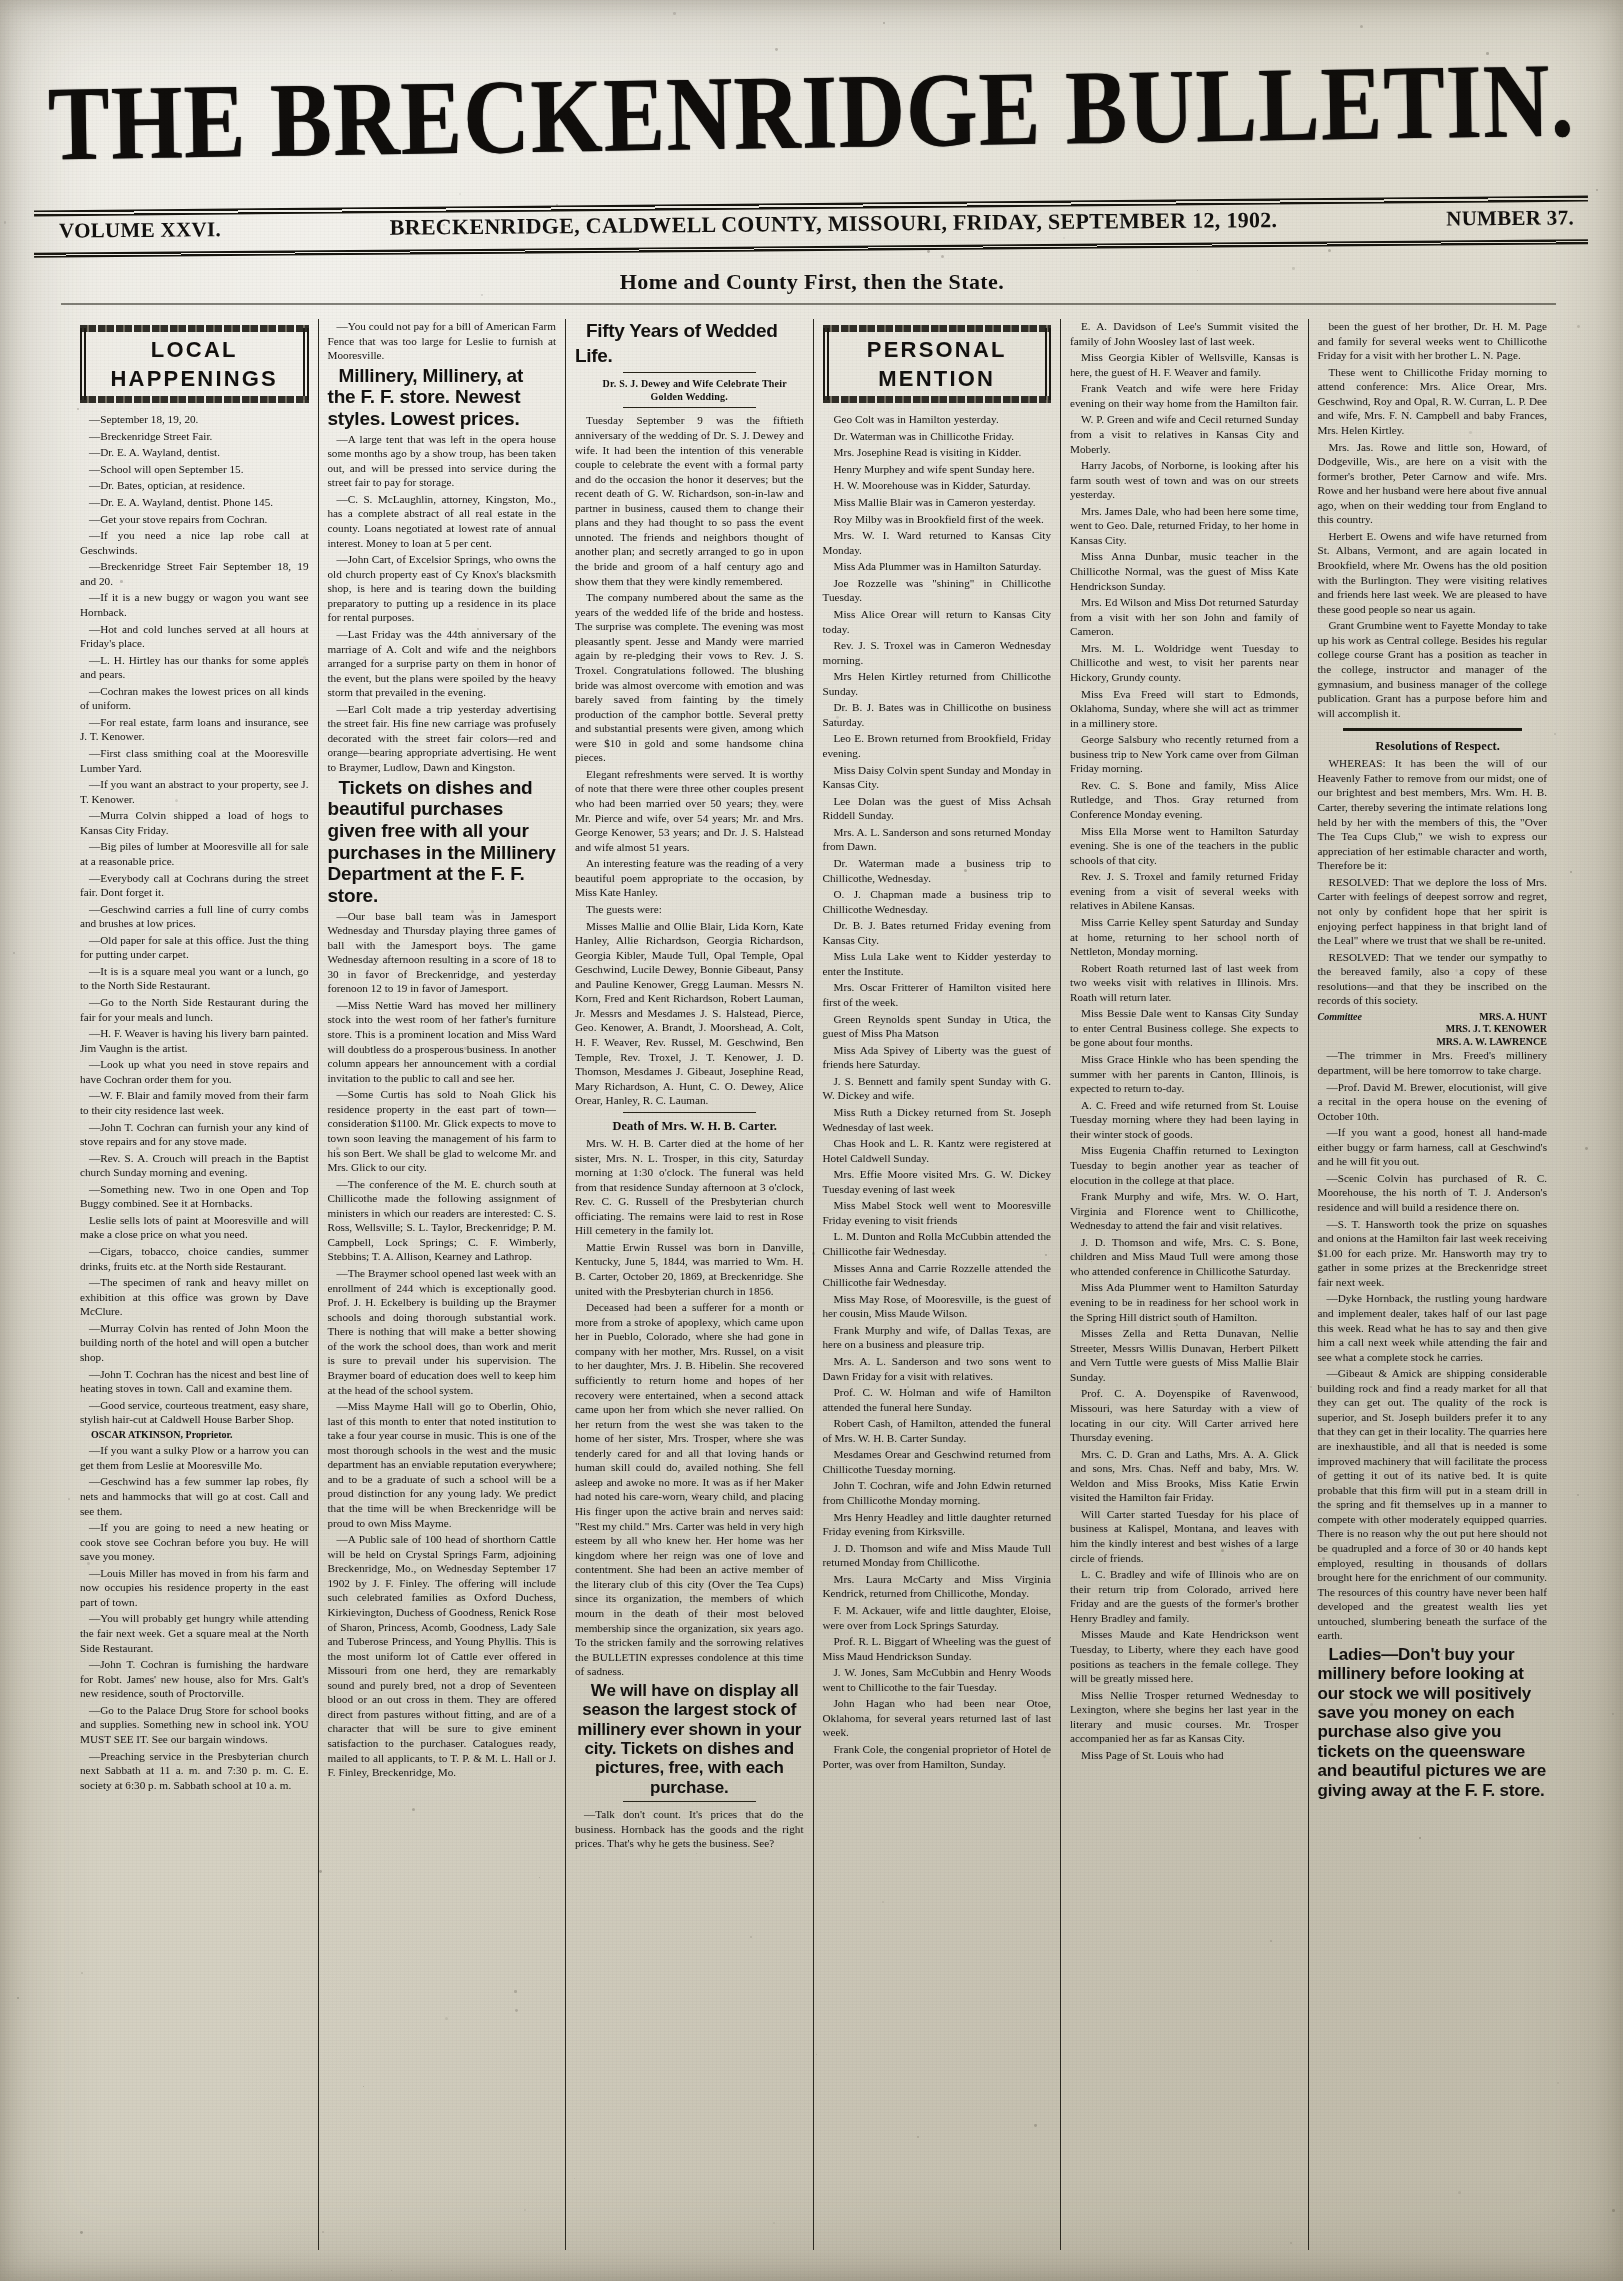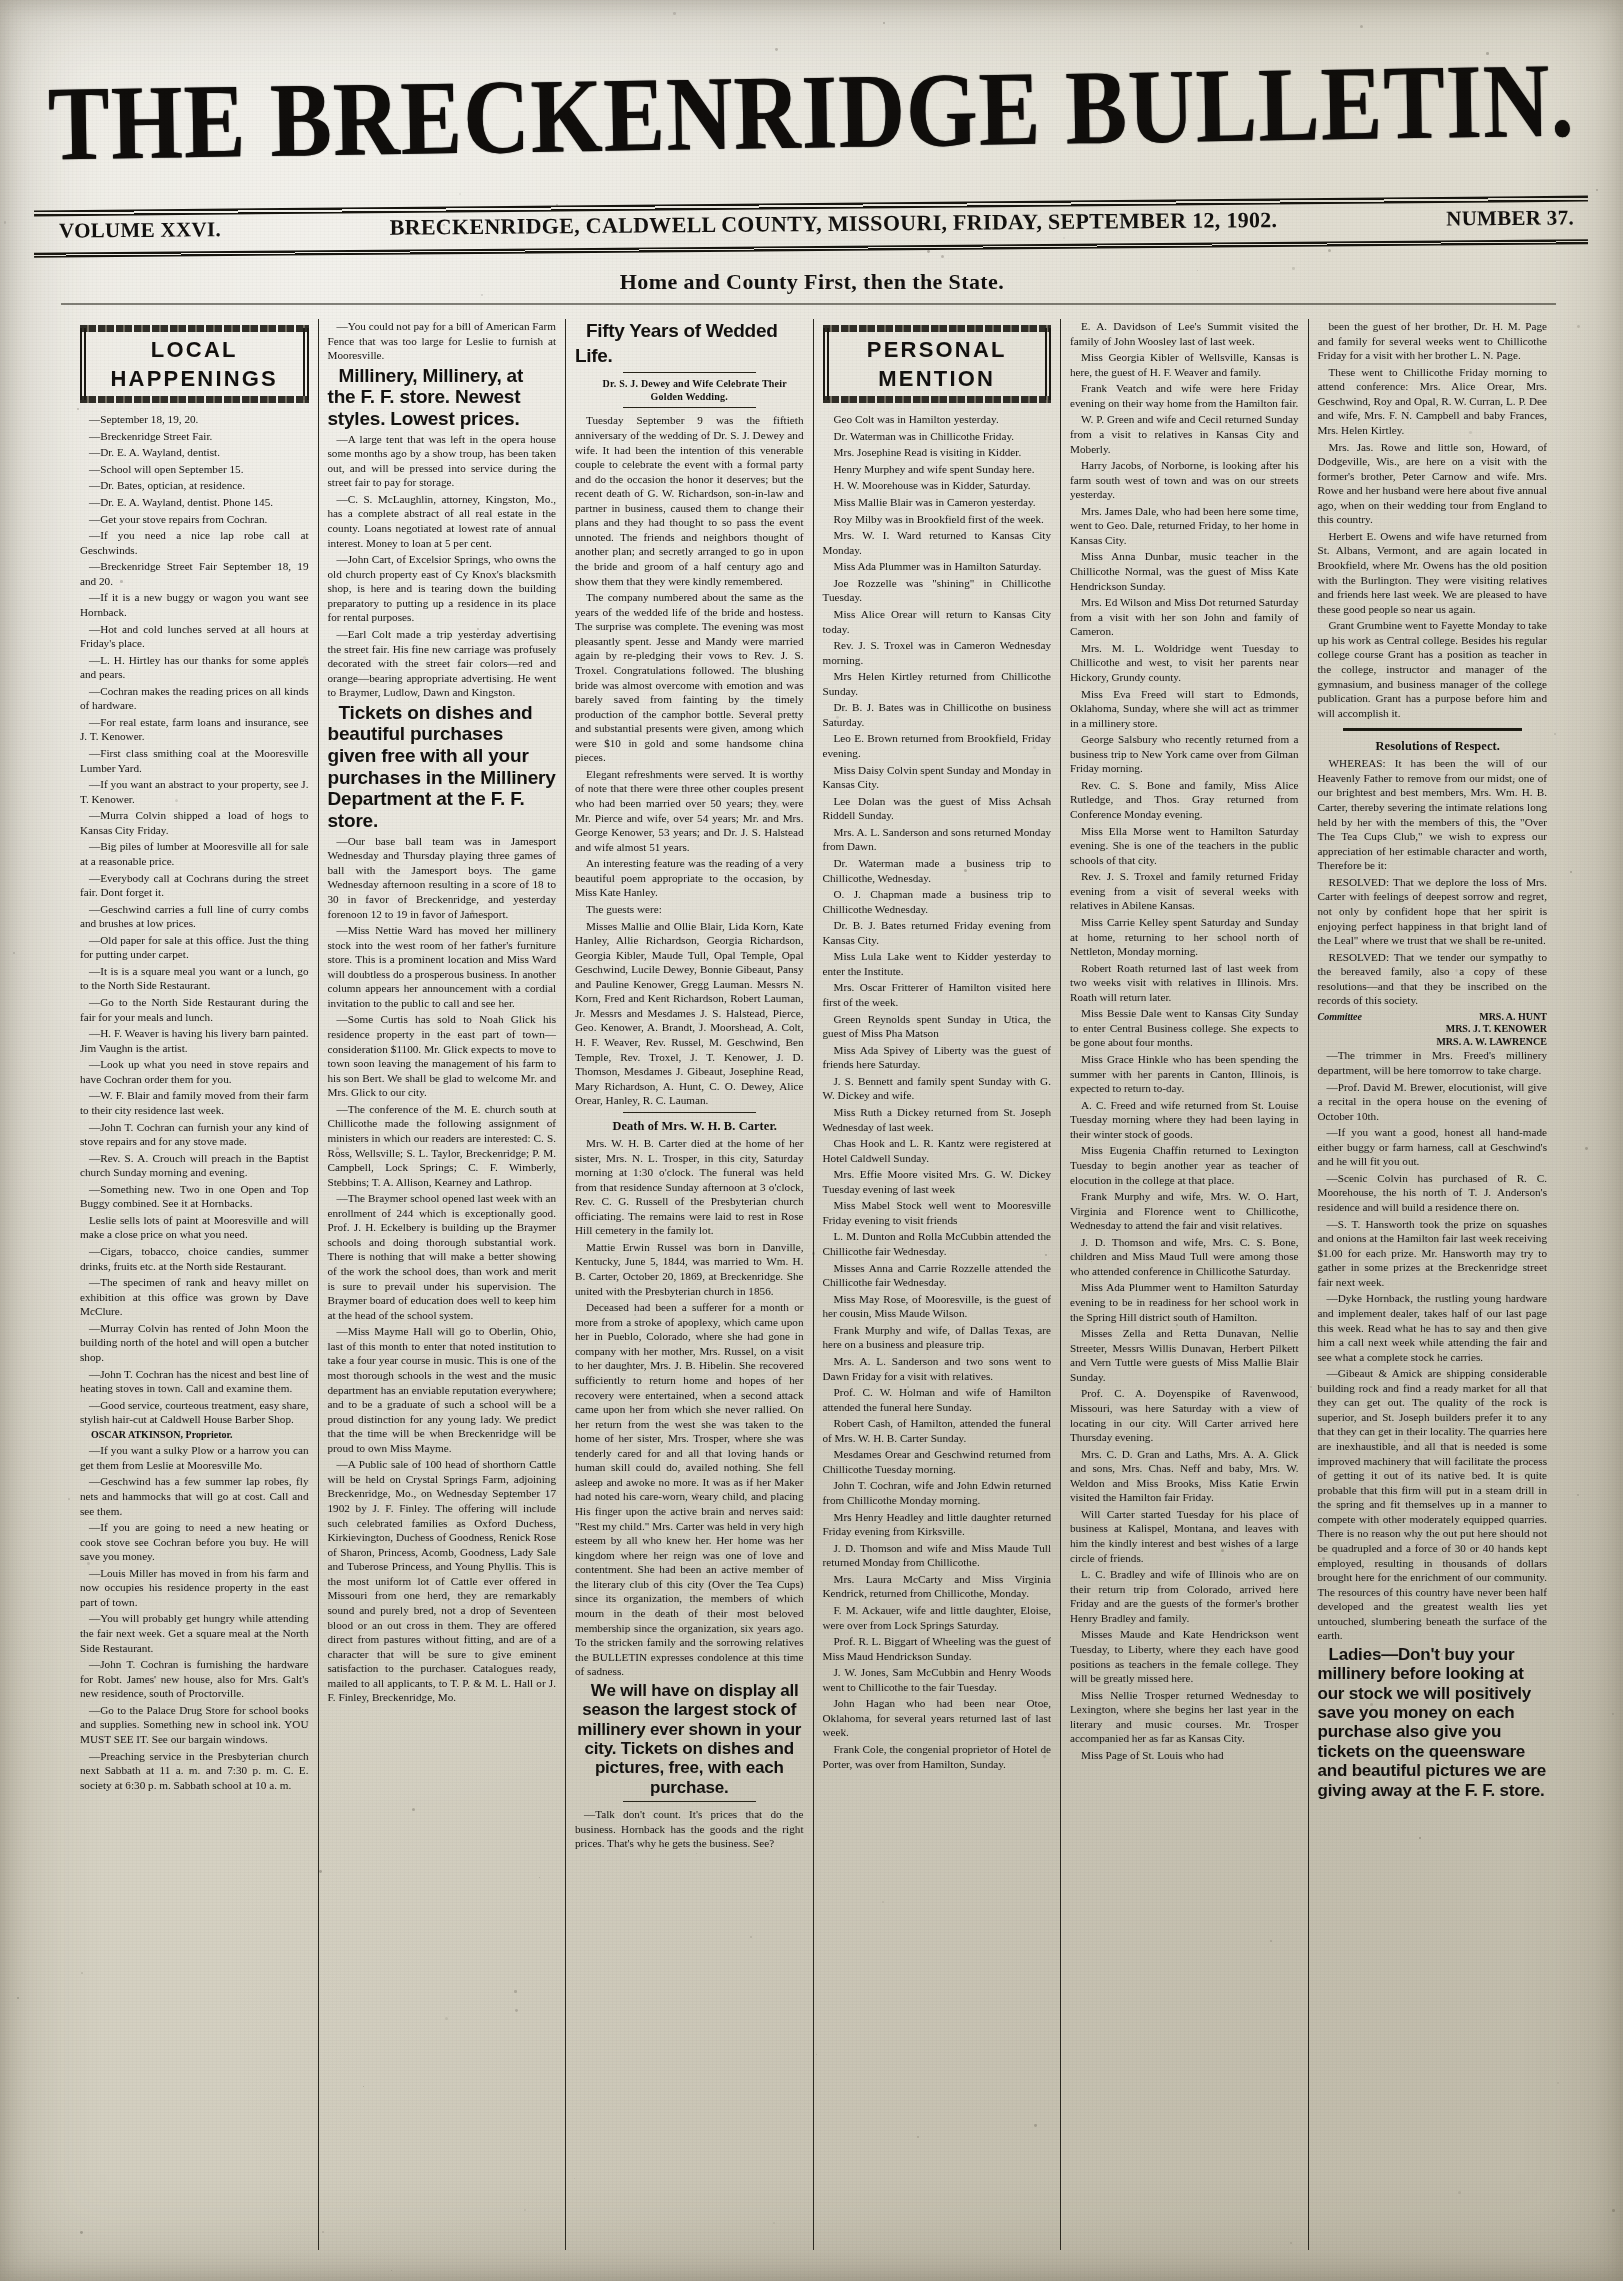--- a/index.html
+++ b/index.html
@@ -183,21 +183,21 @@
         <p class="dash">—Dr. E. A. Wayland, dentist.</p>
         <p class="dash">—School will open September 15.</p>
         <p class="dash">—Dr. Bates, optician, at residence.</p>
         <p class="dash">—Dr. E. A. Wayland, dentist. Phone 145.</p>
         <p class="dash">—Get your stove repairs from Cochran.</p>
         <p class="dash">—If you need a nice lap robe call at Geschwinds.</p>
         <p class="dash">—Breckenridge Street Fair September 18, 19 and 20.</p>
         <p class="dash">—If it is a new buggy or wagon you want see Hornback.</p>
         <p class="dash">—Hot and cold lunches served at all hours at Friday's place.</p>
         <p class="dash">—L. H. Hirtley has our thanks for some apples and pears.</p>
-        <p class="dash">—Cochran makes the reading prices on all kinds of hardware.</p>
+        <p class="dash">—Cochran makes the lowest prices on all kinds of uniform.</p>
         <p class="dash">—For real estate, farm loans and insurance, see J. T. Kenower.</p>
         <p class="dash">—First class smithing coal at the Mooresville Lumber Yard.</p>
         <p class="dash">—If you want an abstract to your property, see J. T. Kenower.</p>
         <p class="dash">—Murra Colvin shipped a load of hogs to Kansas City Friday.</p>
         <p class="dash">—Big piles of lumber at Mooresville all for sale at a reasonable price.</p>
         <p class="dash">—Everybody call at Cochrans during the street fair. Dont forget it.</p>
         <p class="dash">—Geschwind carries a full line of curry combs and brushes at low prices.</p>
         <p class="dash">—Old paper for sale at this office. Just the thing for putting under carpet.</p>
         <p class="dash">—It is is a square meal you want or a lunch, go to the North Side Restaurant.</p>
         <p class="dash">—Go to the North Side Restaurant during the fair for your meals and lunch.</p>
@@ -225,20 +225,21 @@
         <p class="dash"></p>
       </div>
     </div>
 
     <div class="col">
       <p class="dash">—You could not pay for a bill of American Farm Fence that was too large for Leslie to furnish at Mooresville.</p>
       <p class="adbig">Millinery, Millinery, at the F. F. store. Newest styles. Lowest prices.</p>
       <p class="dash">—A large tent that was left in the opera house some months ago by a show troup, has been taken out, and will be pressed into service during the street fair to pay for storage.</p>
       <p class="dash">—C. S. McLaughlin, attorney, Kingston, Mo., has a complete abstract of all real estate in the county. Loans negotiated at lowest rate of annual interest. Money to loan at 5 per cent.</p>
       <p class="dash">—John Cart, of Excelsior Springs, who owns the old church property east of Cy Knox's blacksmith shop, is here and is tearing down the building preparatory to putting up a residence in its place for rental purposes.</p>
+      <p class="dash">—Last Friday was the 44th anniversary of the marriage of A. Colt and wife and the neighbors arranged for a surprise party on them in honor of the event, but the plans were spoiled by the heavy storm that prevailed in the evening.</p>
       <p class="dash">—Earl Colt made a trip yesterday advertising the street fair. His fine new carriage was profusely decorated with the street fair colors—red and orange—bearing appropriate advertising. He went to Braymer, Ludlow, Dawn and Kingston.</p>
       <p class="adbig">Tickets on dishes and beautiful purchases given free with all your purchases in the Millinery Department at the F. F. store.</p>
       <p class="dash">—Our base ball team was in Jamesport Wednesday and Thursday playing three games of ball with the Jamesport boys. The game Wednesday afternoon resulting in a score of 18 to 30 in favor of Breckenridge, and yesterday forenoon 12 to 19 in favor of Jamesport.</p>
       <p class="dash">—Miss Nettie Ward has moved her millinery stock into the west room of her father's furniture store. This is a prominent location and Miss Ward will doubtless do a prosperous business. In another column appears her announcement with a cordial invitation to the public to call and see her.</p>
       <p class="dash">—Some Curtis has sold to Noah Glick his residence property in the east part of town—consideration $1100. Mr. Glick expects to move to town soon leaving the management of his farm to his son Bert. We shall be glad to welcome Mr. and Mrs. Glick to our city.</p>
       <p class="dash">—The conference of the M. E. church south at Chillicothe made the following assignment of ministers in which our readers are interested: C. S. Ross, Wellsville; S. L. Taylor, Breckenridge; P. M. Campbell, Lock Springs; C. F. Wimberly, Stebbins; T. A. Allison, Kearney and Lathrop.</p>
       <p class="dash">—The Braymer school opened last week with an enrollment of 244 which is exceptionally good. Prof. J. H. Eckelbery is building up the Braymer schools and doing thorough substantial work. There is nothing that will make a better showing of the work the school does, than work and merit is sure to prevail under his supervision. The Braymer board of education does well to keep him at the head of the school system.</p>
       <p class="dash">—Miss Mayme Hall will go to Oberlin, Ohio, last of this month to enter that noted institution to take a four year course in music. This is one of the most thorough schools in the west and the music department has an enviable reputation everywhere; and to be a graduate of such a school will be a proud distinction for any young lady. We predict that the time will be when Breckenridge will be proud to own Miss Mayme.</p>
       <p class="dash">—A Public sale of 100 head of shorthorn Cattle will be held on Crystal Springs Farm, adjoining Breckenridge, Mo., on Wednesday September 17 1902 by J. F. Finley. The offering will include such celebrated families as Oxford Duchess, Kirkievington, Duchess of Goodness, Renick Rose of Sharon, Princess, Acomb, Goodness, Lady Sale and Tuberose Princess, and Young Phyllis. This is the most uniform lot of Cattle ever offered in Missouri from one herd, they are remarkably sound and purely bred, not a drop of Seventeen blood or an out cross in them. They are offered direct from pastures without fitting, and are of a character that will be sure to give eminent satisfaction to the purchaser. Catalogues ready, mailed to all applicants, to T. P. &amp; M. L. Hall or J. F. Finley, Breckenridge, Mo.</p>
     </div>

